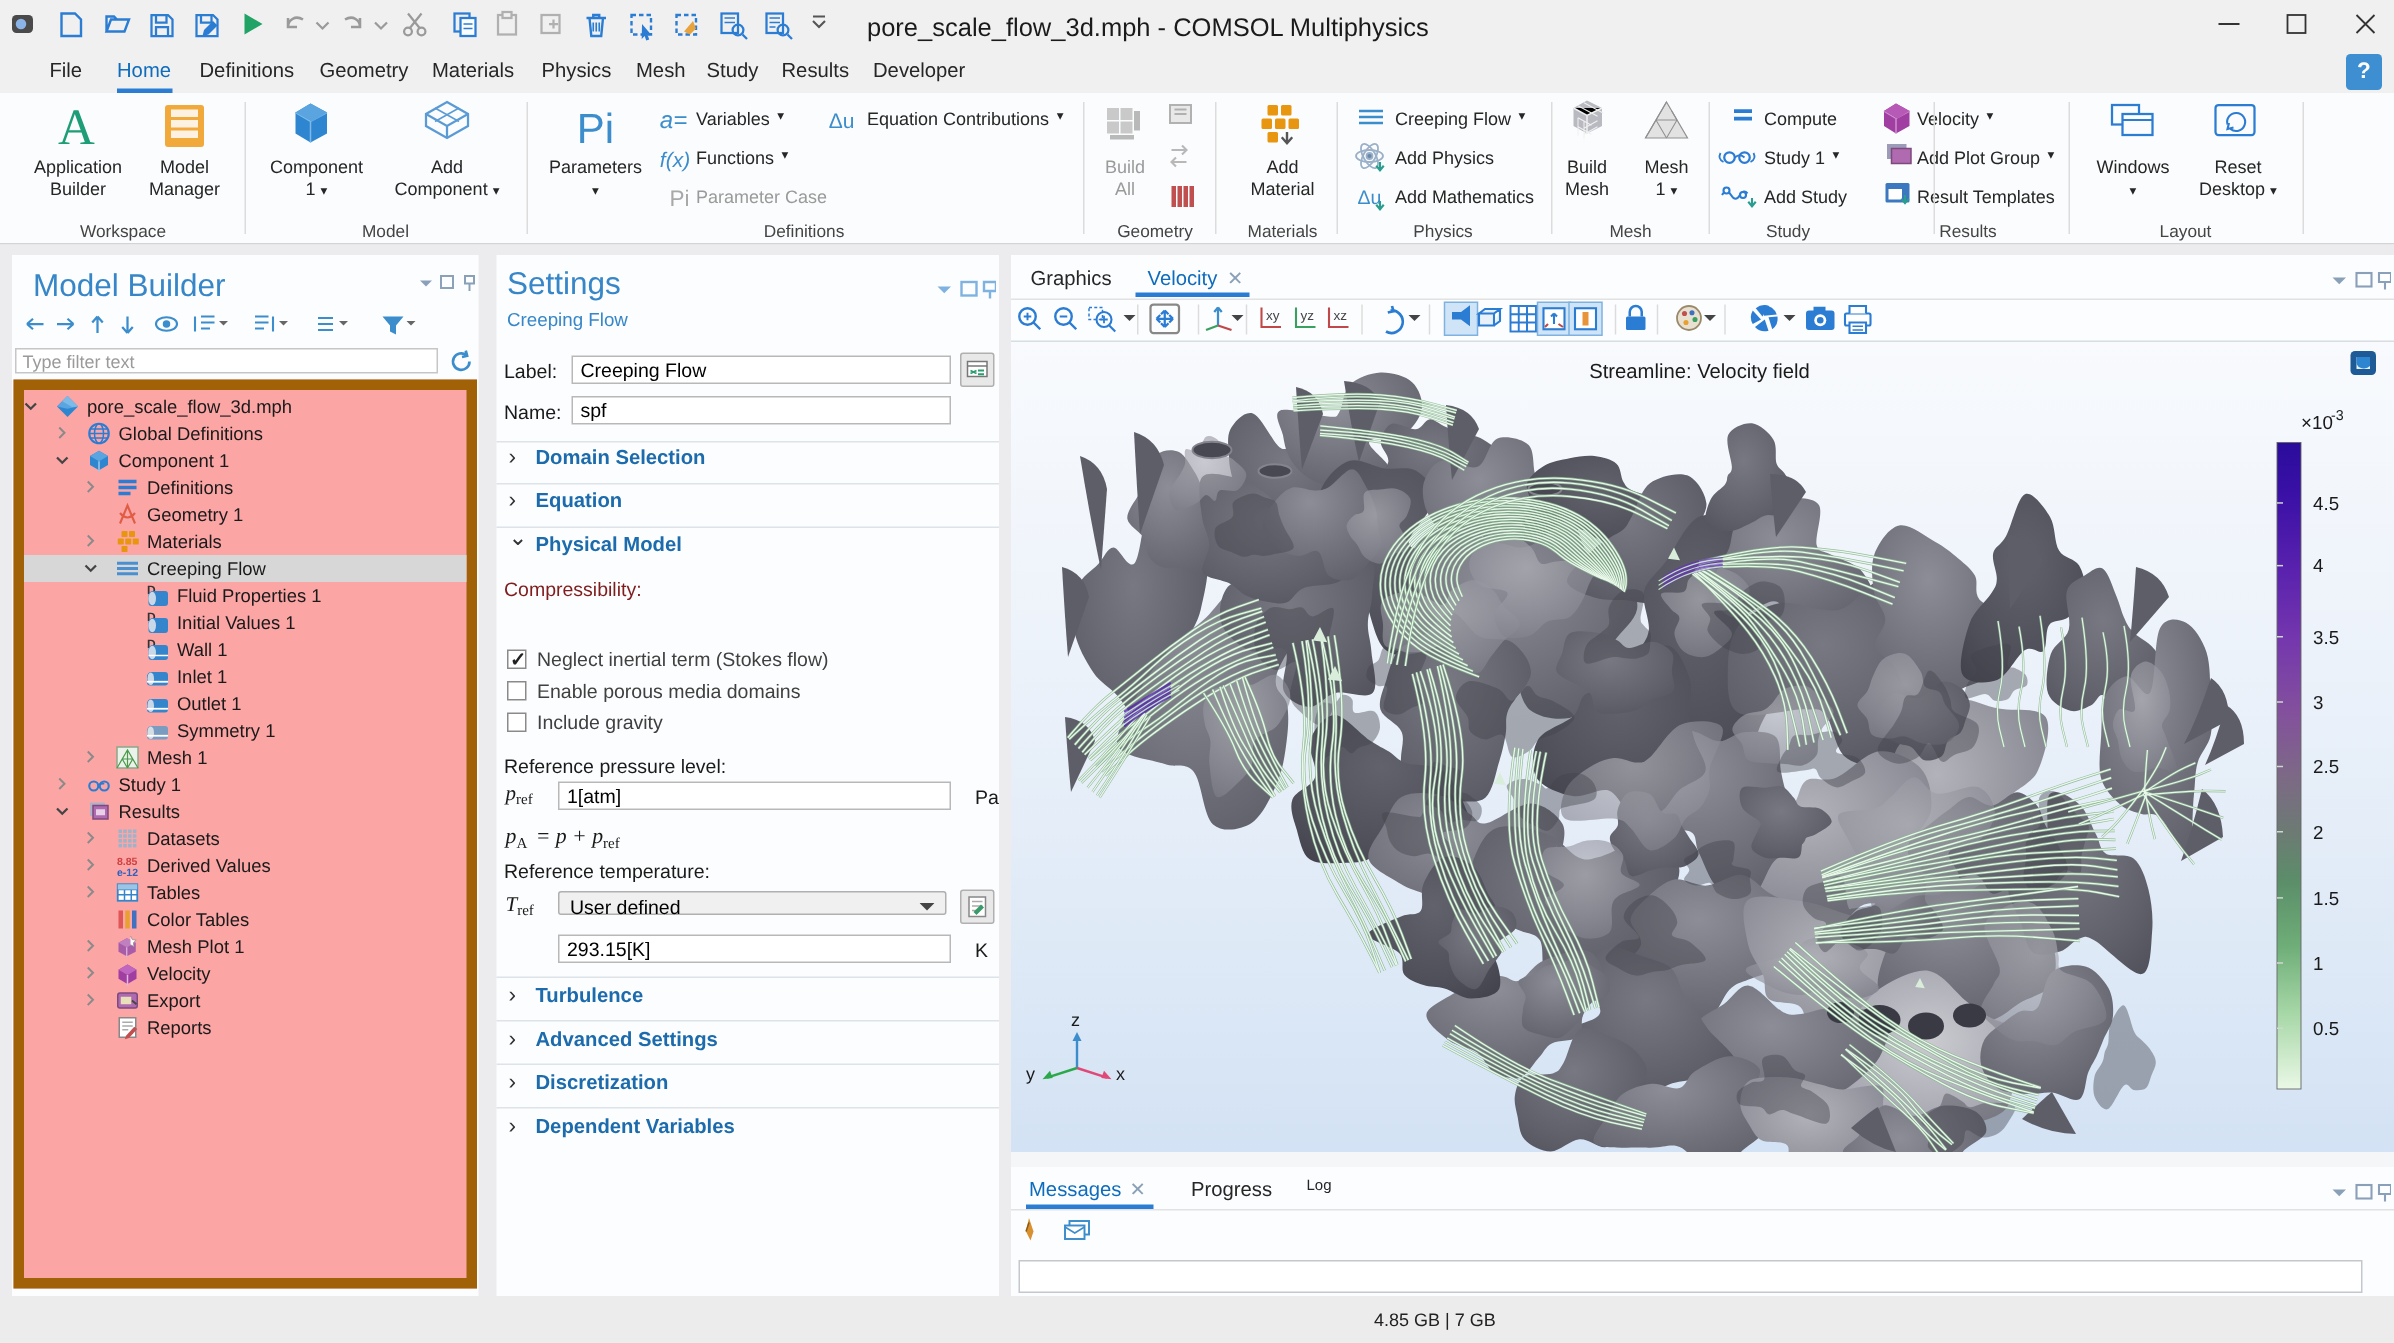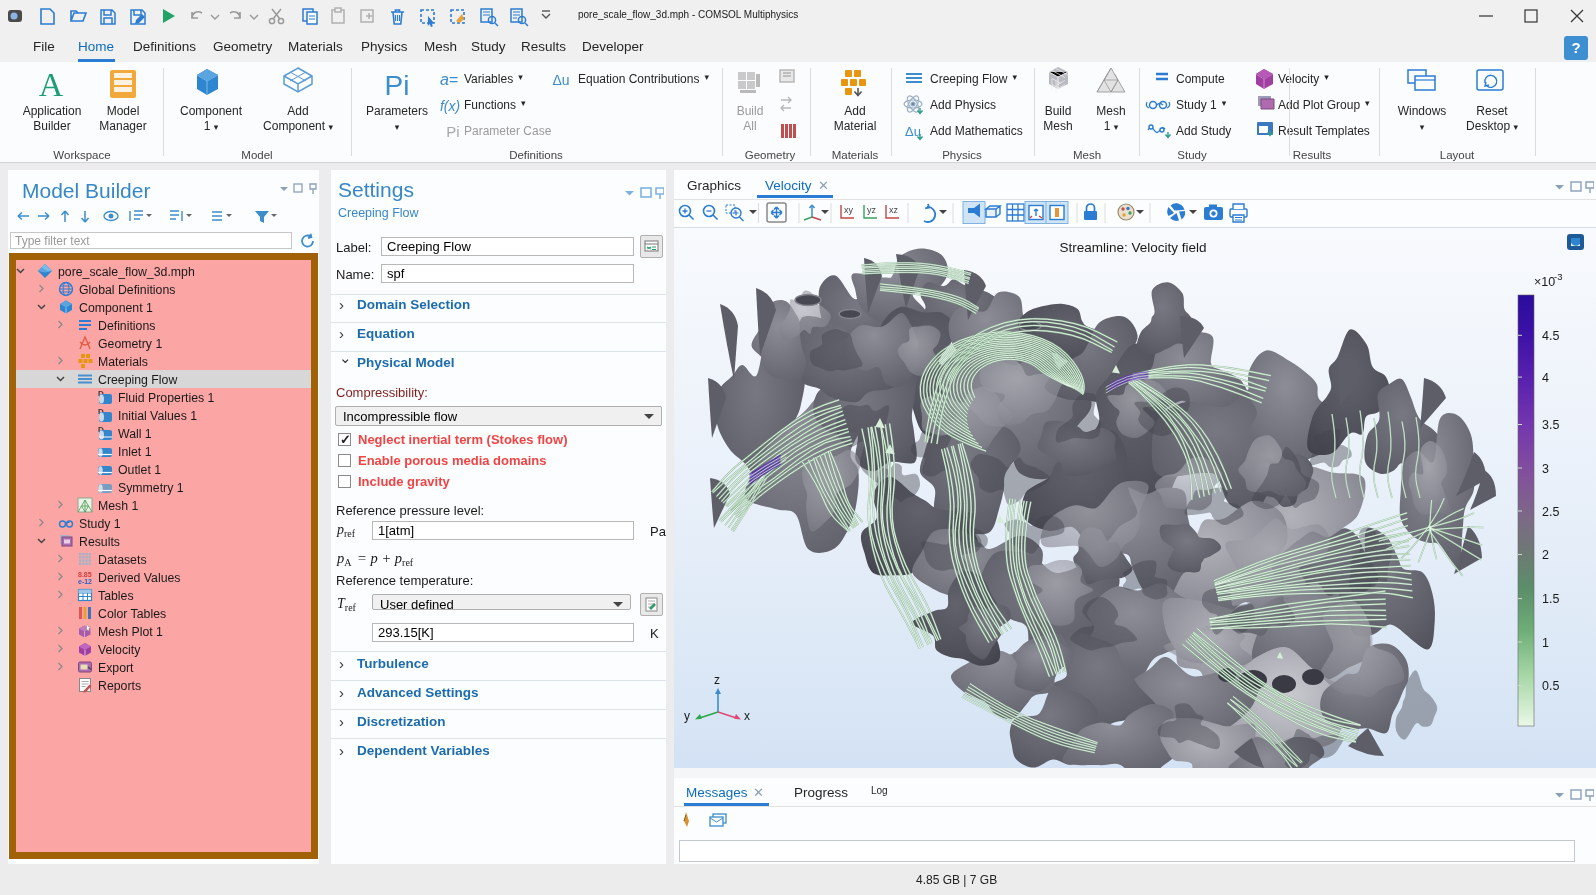--- a/index.html
+++ b/index.html
@@ -1,18 +1,18 @@
 <!DOCTYPE html>
 <html><head>
 <meta charset="utf-8">
 <style>
 * { margin:0; padding:0; box-sizing:border-box; }
 html,body { width:1596px; height:895px; overflow:hidden; font-family:"Liberation Sans", sans-serif; background:#f0f0f0; }
 #titlebar { height:33px; background:#f0f0f0; position:relative; }
-#title-text { position:absolute; left:578px; top:9px; font-size:10px; color:#1a1a1a;text-align:center; }
+#title-text { position:absolute; left:578px; top:9px; font-size:17px; color:#1a1a1a;text-align:center; }
 #menubar { height:29px; background:#f0f0f0; position:relative; font-size:13.5px; color:#262626; }
 #menubar .tab { position:absolute; top:6px; }
 #menubar .active { color:#0f6cbd; }
 #menubar .underline { position:absolute; top:26px; height:3px; background:#2b7cd3; }
 #helpbtn { position:absolute; right:8px; top:3px; width:24px; height:24px; background:#3d8fd1; color:#fff; border-radius:3px; font-size:15px; font-weight:bold; text-align:center; line-height:24px; }
 #ribbon { height:101px; background:#fbfcfd; border-bottom:1px solid #d4d4d4; position:relative; }
 .rgroup-label { position:absolute; top:87px; font-size:11.5px; color:#444; width:100px; text-align:center; }
 .rsep { position:absolute; top:6px; height:88px; width:1px; background:#dcdcdc; }
 .bigbtn { position:absolute; text-align:center; font-size:12px; color:#262626; line-height:15px; }
 .smallbtn { position:absolute; font-size:12px; color:#262626; display:flex; align-items:flex-start; gap:5px; white-space:nowrap; }
@@ -23,21 +23,21 @@
 #set-panel { left:331px; top:7px; width:335px; bottom:0px; }
 #right-area { left:674px; top:7px; width:922px; bottom:0px; position:absolute; }
 #graphics-panel { position:absolute; left:0; top:0; width:922px; height:598px; background:#fcfdfe; overflow:hidden; }
 #msg-panel { position:absolute; left:0; top:608px; width:922px; bottom:0; background:#fcfdfe; }
 #statusbar { position:absolute; left:0; right:0; bottom:0; height:31px; background:#ececec; font-size:12px; color:#222; }
 .ptitle { color:#3787c8; font-size:21px; }
 input, .tbox { font-family:"Liberation Sans", sans-serif; }
 .sect { position:absolute; left:26px; font-size:13.5px; font-weight:bold; color:#1c6bac; }
 .schev { position:absolute; left:-18px; top:-1px; font-weight:normal; font-size:15px; color:#333; }
 .schev2 { position:absolute; left:-18px; top:-6px; font-weight:normal; font-size:15px; color:#333; }
-.cbrow { position:absolute; left:27px; font-size:13px; color:#ef4444;font-weight:bold; }
+.cbrow { position:absolute; left:27px; font-size:13px; color:#404040; }
 .cb { position:absolute; left:-20px; top:1px; width:13px; height:13px; border:1px solid #8a8a8a; background:#fff; }
 .cbon { background:#fff; }
 .cbon:after { content:"\2713"; position:absolute; left:1px; top:-2px; font-size:13px; font-weight:bold; color:#222; }
 </style>
 </head>
 <body>
 <div id="titlebar">
 <svg width="1596" height="33" style="position:absolute;top:0;left:0">
 
   <rect x="8" y="10" width="14" height="12" rx="3" fill="#4a4a4a"></rect>
@@ -554,23 +554,20 @@
     </div>
     <div style="position:absolute;left:5px;top:97px;font-size:13px;color:#1a1a1a">Name:</div>
     <div class="tbox" style="position:absolute;left:50px;top:94px;width:253px;height:19px;border:1px solid #b8b8b8;background:#fff;font-size:13px;padding:1px 5px">spf</div>
     <div style="position:absolute;left:0px;top:124px;width:335px;height:1px;background:#dde3e8"></div>
     <div class="sect" style="top:127px"><span class="schev">›</span>Domain Selection</div>
     <div style="position:absolute;left:0px;top:152px;width:335px;height:1px;background:#dde3e8"></div>
     <div class="sect" style="top:156px"><span class="schev">›</span>Equation</div>
     <div style="position:absolute;left:0px;top:181px;width:335px;height:1px;background:#dde3e8"></div>
     <div class="sect" style="top:185px"><span class="schev2">⌄</span>Physical Model</div>
     <div style="position:absolute;left:5px;top:215px;font-size:13px;color:#7f1d1d">Compressibility:</div>
-    <div style="position:absolute;left:4px;top:236px;width:327px;height:20px;border:1px solid #b0b0b0;background:#f0f0f0;border-radius:2px;font-size:13px;padding:2px 7px">Incompressible flow<svg width="10" height="8" style="position:absolute;right:7px;top:7px">
-          <path d="M0 0 l5 5 l5 -5" fill="#444"></path>
-        </svg></div>
     <div class="cbrow" style="top:262px"><span class="cb cbon"></span>Neglect inertial term (Stokes flow)</div>
     <div class="cbrow" style="top:283px"><span class="cb"></span>Enable porous media domains</div>
     <div class="cbrow" style="top:304px"><span class="cb"></span>Include gravity</div>
     <div style="position:absolute;left:5px;top:333px;font-size:13px;color:#1a1a1a">Reference pressure level:</div>
     <div style="position:absolute;left:6px;top:352px;font-size:14px;color:#1a1a1a;font-family:'Liberation Serif',serif;font-style:italic">p<span style="font-size:10px;font-style:normal;vertical-align:-3px">ref</span></div>
     <div class="tbox" style="position:absolute;left:41px;top:351px;width:262px;height:19px;border:1px solid #b8b8b8;background:#fff;font-size:13px;padding:1px 5px">1[atm]</div>
     <div style="position:absolute;left:319px;top:354px;font-size:13px;color:#1a1a1a">Pa</div>
     <div style="position:absolute;left:6px;top:380px;font-size:14.5px;color:#1a1a1a;font-family:'Liberation Serif',serif;font-style:italic">p<span style="font-size:10px;font-style:normal;vertical-align:-3px">A </span> = p + p<span style="font-size:10px;font-style:normal;vertical-align:-3px">ref</span></div>
     <div style="position:absolute;left:5px;top:403px;font-size:13px;color:#1a1a1a">Reference temperature:</div>
     <div style="position:absolute;left:6px;top:426px;font-size:14px;color:#1a1a1a;font-family:'Liberation Serif',serif;font-style:italic">T<span style="font-size:10px;font-style:normal;vertical-align:-3px">ref</span></div>

